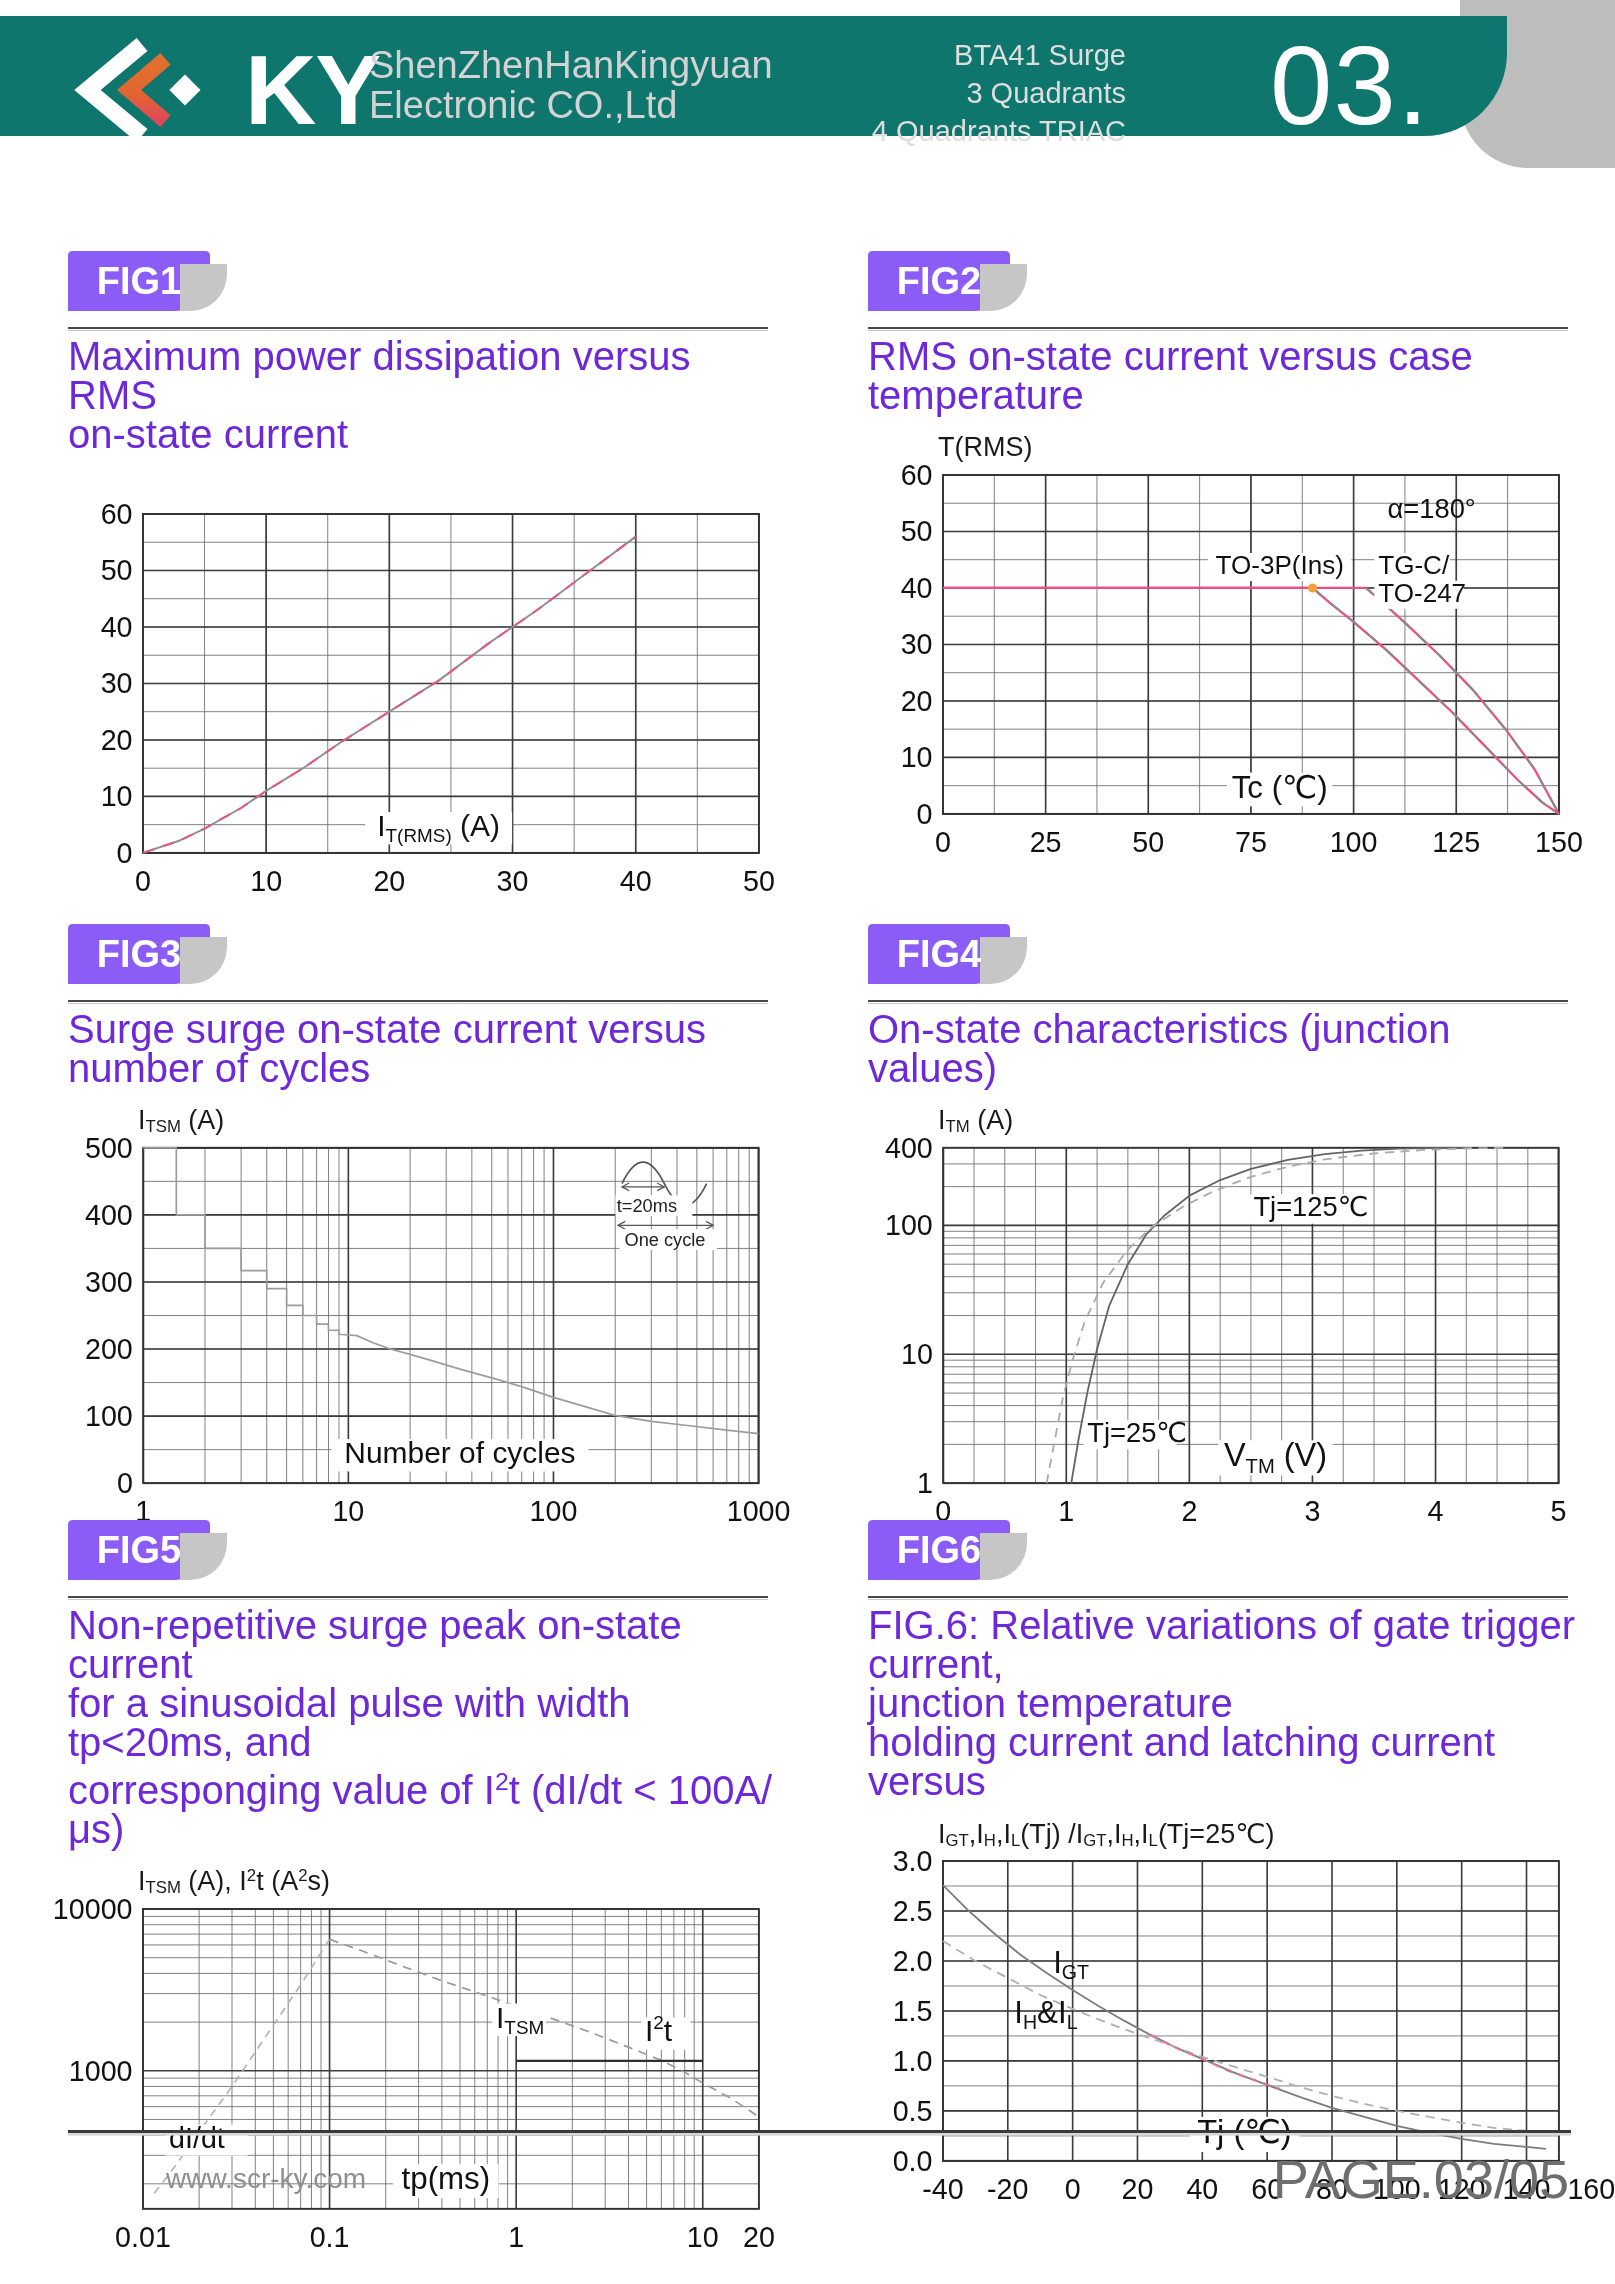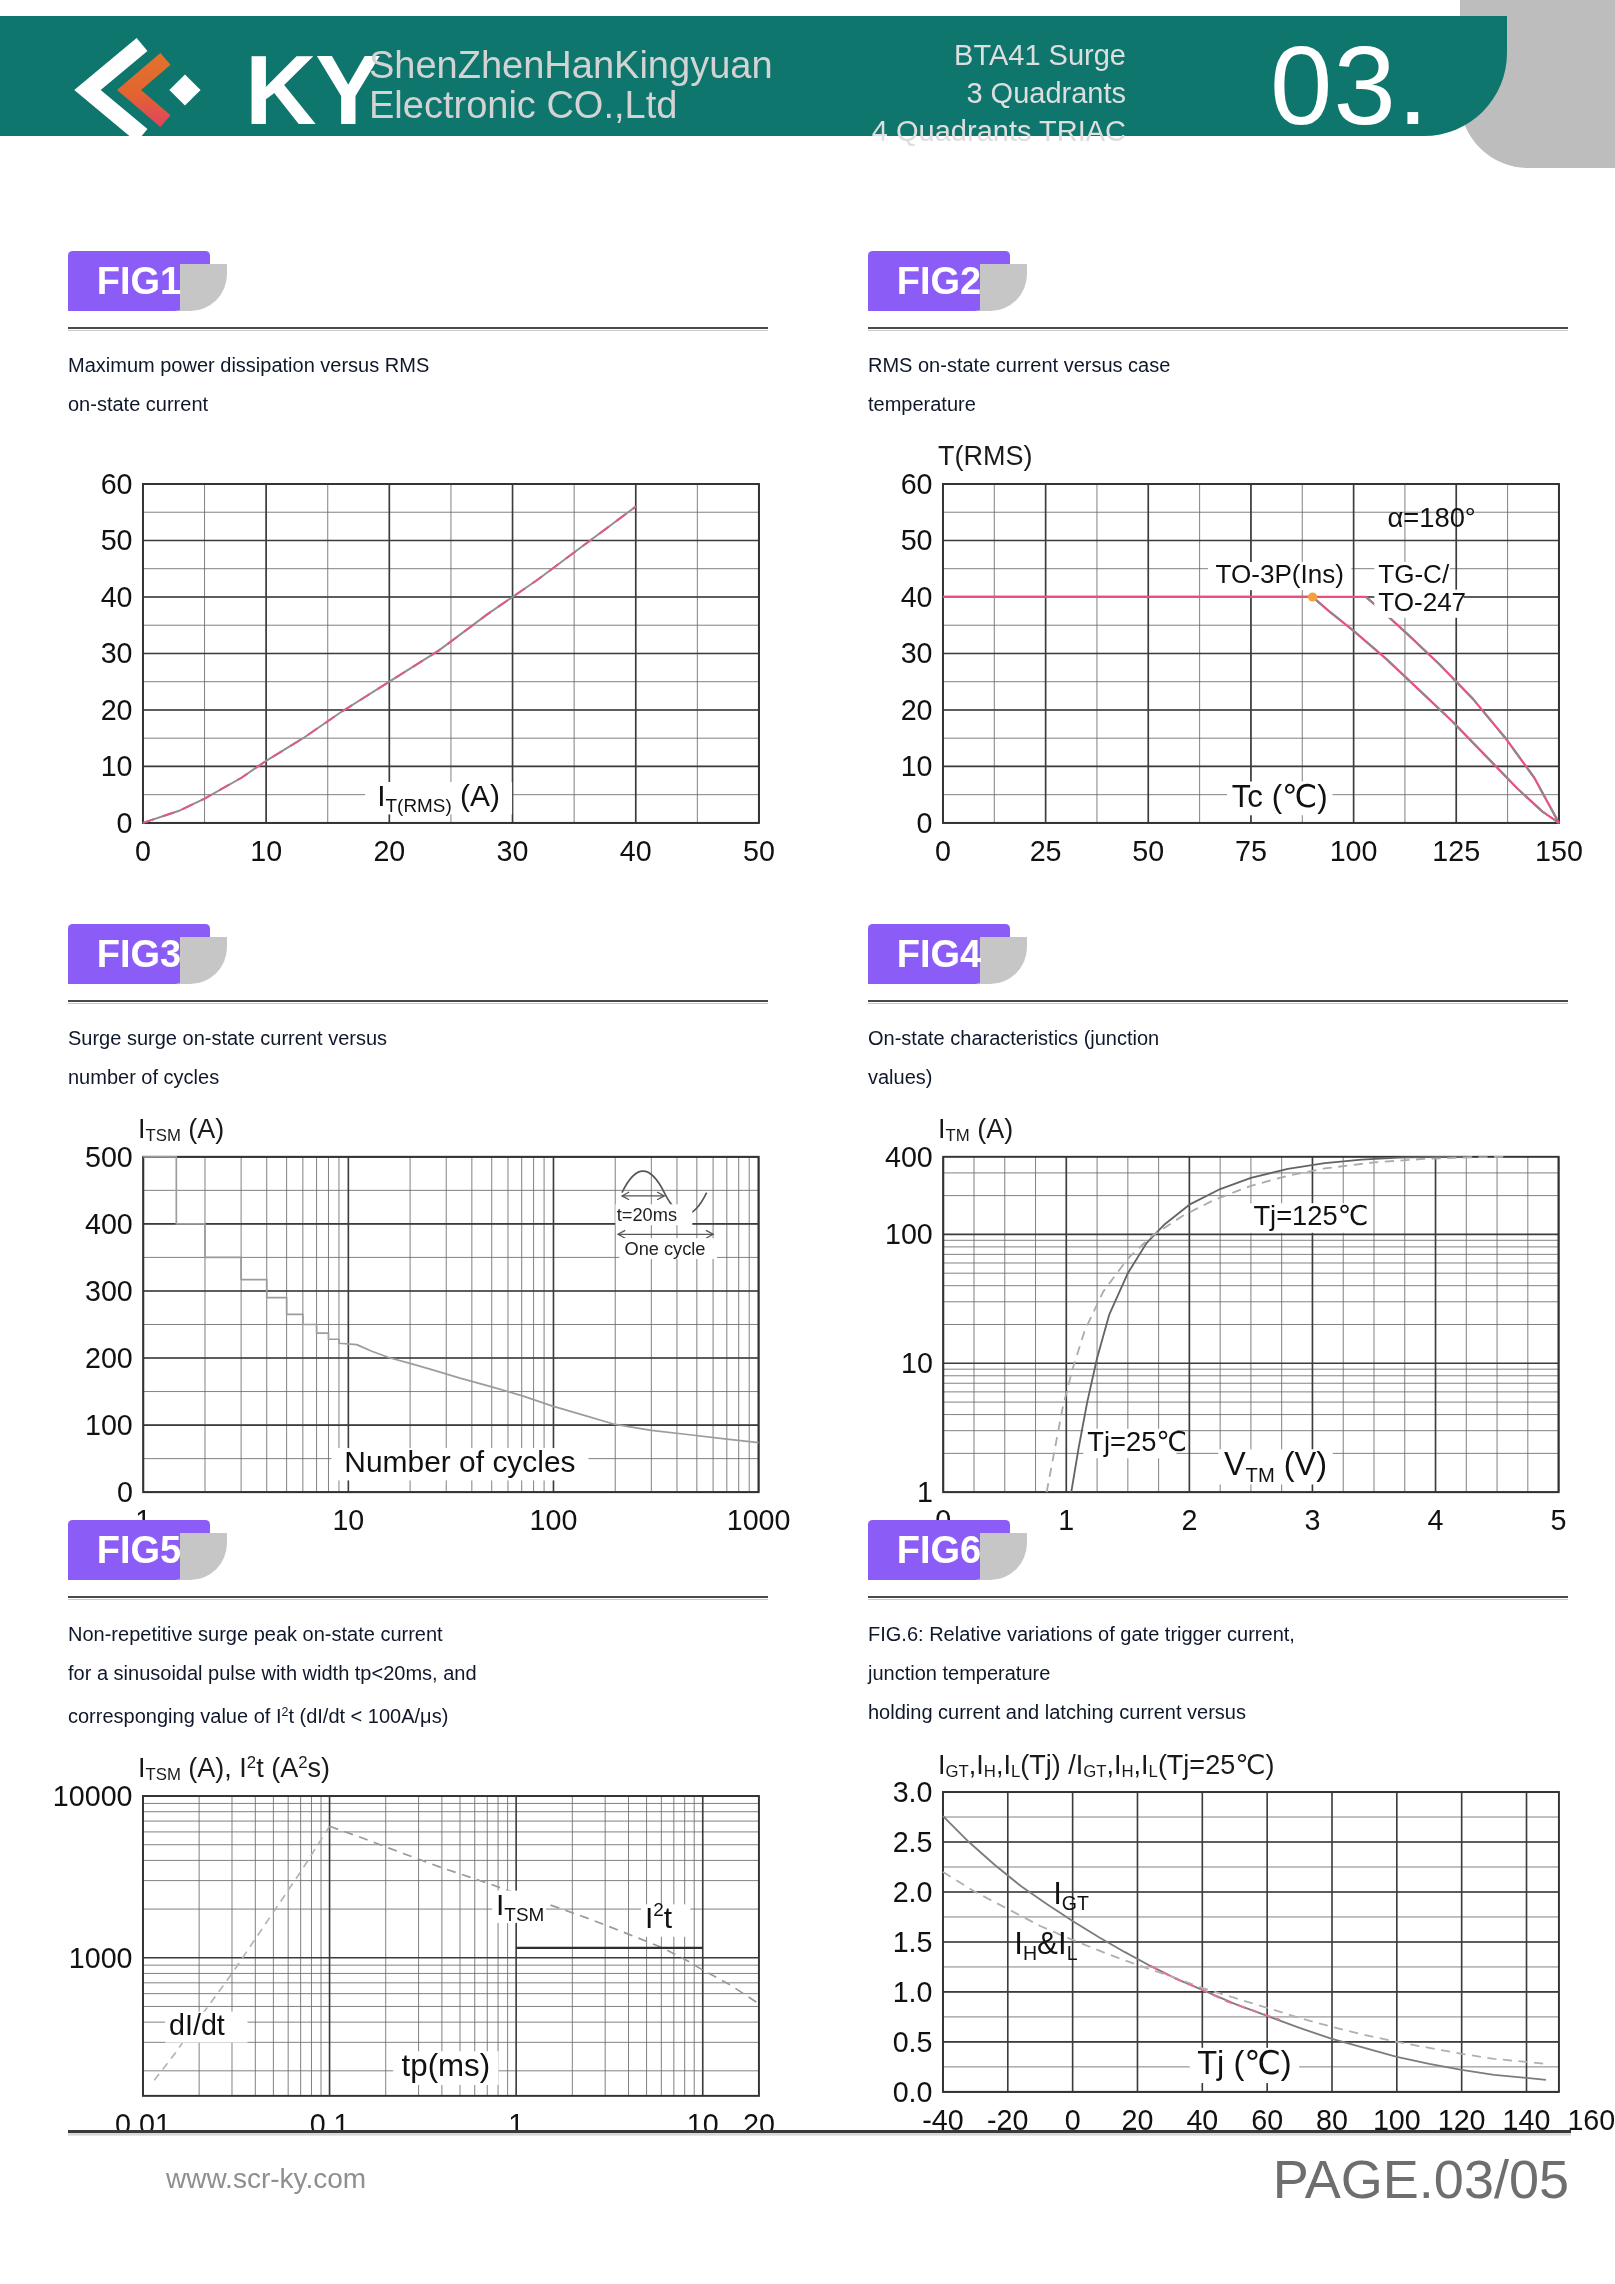--- a/index.html
+++ b/index.html
@@ -14,21 +14,21 @@
   .series-block{position:absolute;right:381px;top:19.6px;text-align:right;color:#dedede;font-size:29px;line-height:38px;}
   .bignum{position:absolute;left:1270px;top:5.2px;color:#ffffff;font-size:112px;font-weight:400;letter-spacing:1.3px;}
   
   .fig{position:absolute;width:722px;}
   .fig-tab{position:relative;z-index:0;width:142px;height:60px;background:#8b5cf6;color:#fff;
     font-size:38px;font-weight:bold;display:flex;align-items:center;justify-content:center;
     border-radius:4.6px 4.6px 35px 0;margin-bottom:15.6px;}
   .fig-tab::after{content:'';position:absolute;right:-17px;bottom:0;width:47px;height:47px;
     background:#c6c6c6;border-radius:0 0 37px 0;z-index:-1;}
   .fig-rule{height:1.3px;border-top:2.6px solid #4a4a4a;border-bottom:1.3px solid #c9c9c9;width:97%;}
-  .fig-caption{margin-top:15px;color:#0f172a;font-size:20px;line-height:39px;}
+  .fig-caption{margin-top:6px;color:#6d28d9;font-size:40px;line-height:39px;}
   .fig-ytitle{margin-top:17px;margin-left:70px;height:33px;color:#1a1a1a;font-size:27px;}
   .sub{font-size:62%;vertical-align:-0.18em;}
   .sup{font-size:62%;vertical-align:0.55em;}
   .b{font-weight:normal;}
   svg{overflow:visible;display:block;}
   .chart{margin-top:2.6px;}
   
   .foot-line{position:absolute;left:68px;top:2130px;width:1503px;height:2.6px;background:#3a3a3a;box-shadow:0 2.6px 0 #d8d8d8;}
   .foot-site{position:absolute;left:166px;top:2163px;font-size:28px;color:#8f8f8f;}
   .foot-page{position:absolute;right:47px;top:2148px;font-size:54px;color:#6e6e6e;}

